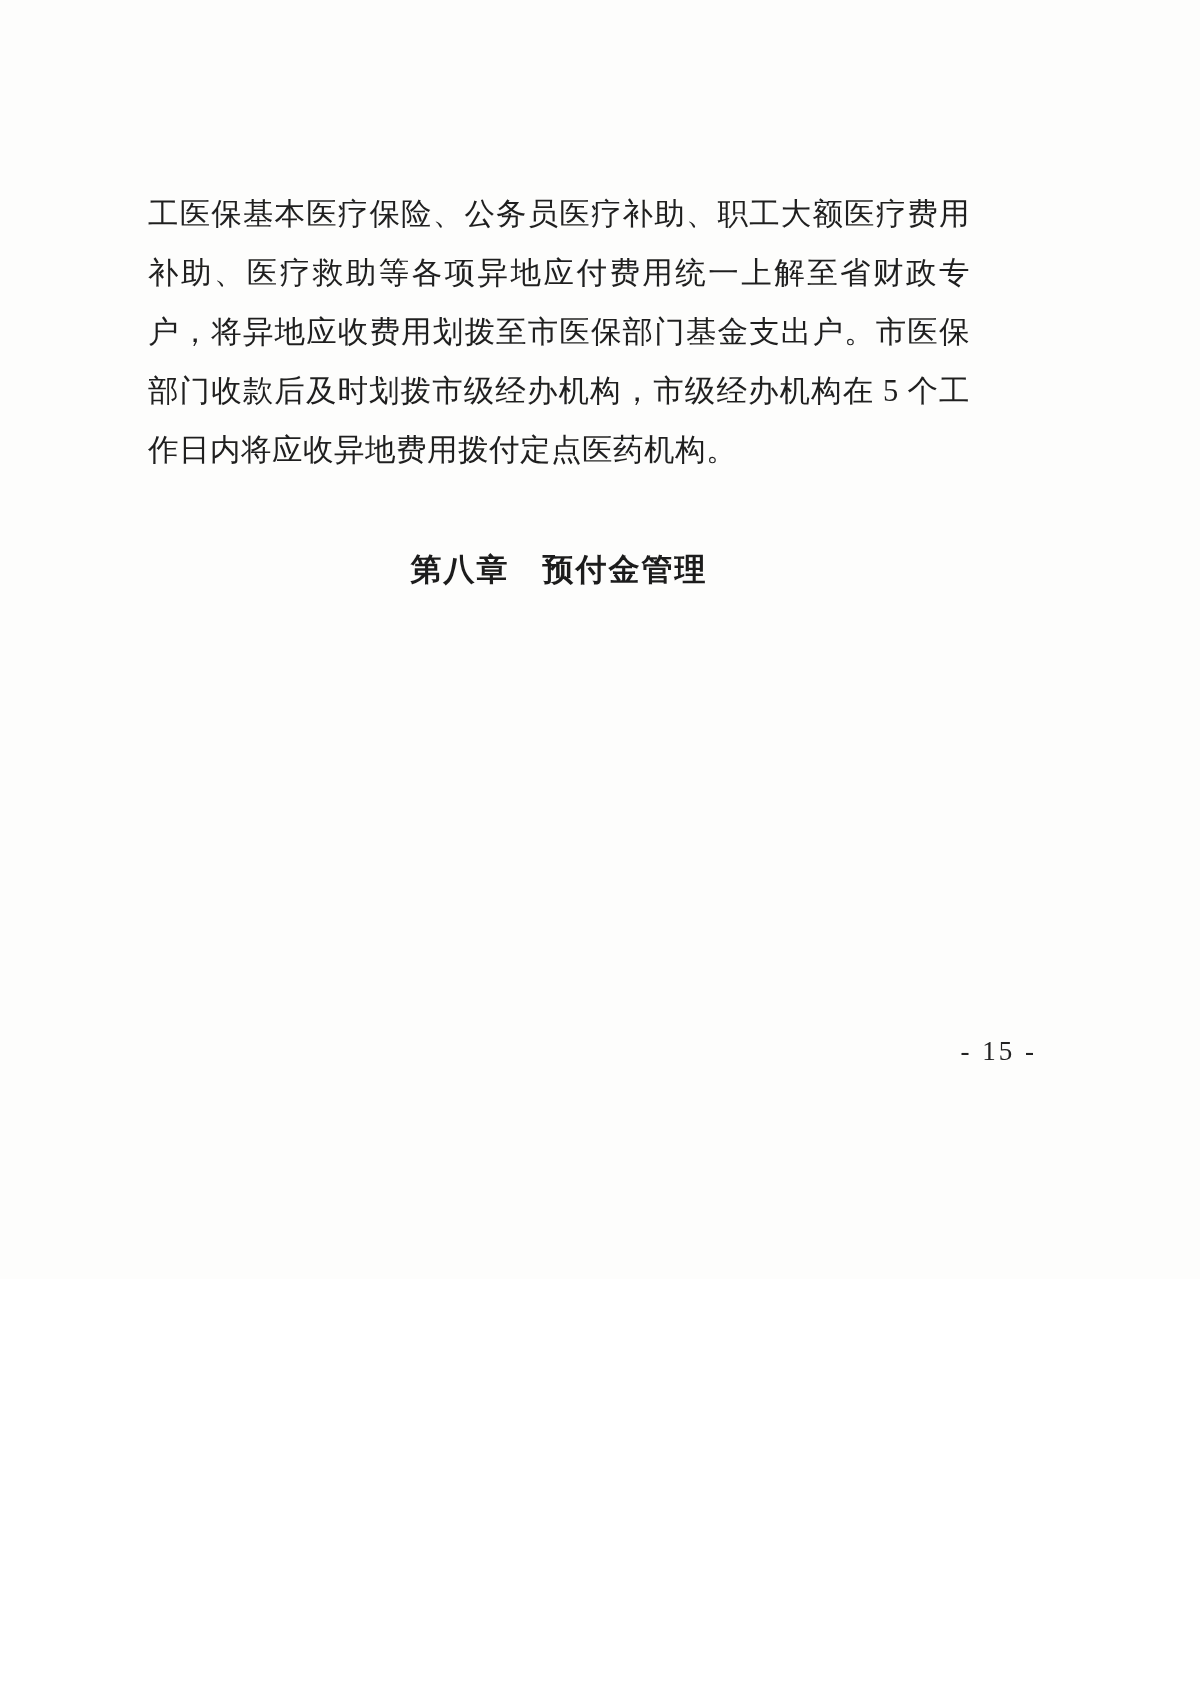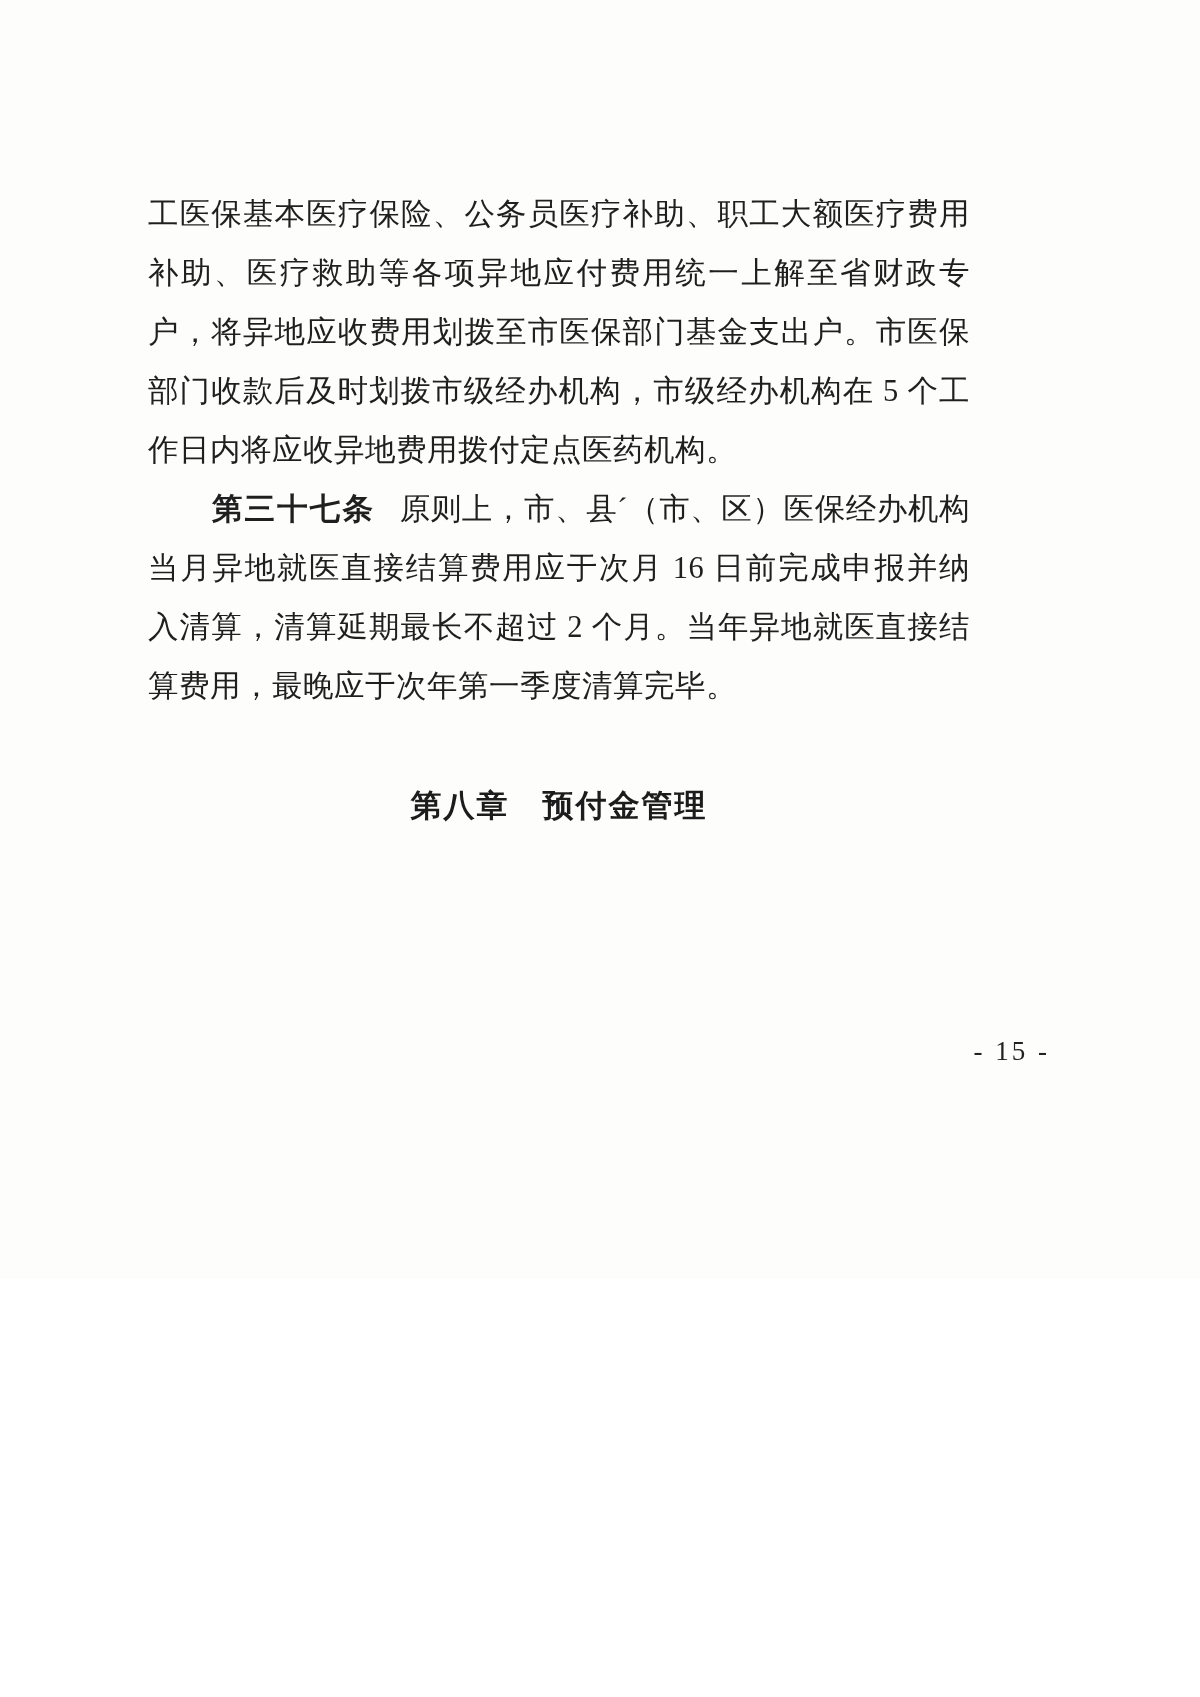--- a/index.html
+++ b/index.html
@@ -49,39 +49,36 @@
     line-height: 59px;
     font-family: "DejaVu Sans", "Liberation Sans", sans-serif;
     font-weight: 700;
     letter-spacing: 2px;
     color: #1c1c1c;
   }
   .spacer-lg { height: 60px; }
   .spacer-md { height: 56px; }
   .page-number {
     position: absolute;
-    right: 150px;
+    right: 163px;
     bottom: 212px;
     font-size: 27px;
     letter-spacing: 3px;
     color: #222;
     font-family: "Liberation Serif", "DejaVu Serif", serif;
   }
 </style>
 </head>
 <body>
 
 <div class="page">
   <div class="content">
 
     <p class="para">工医保基本医疗保险、公务员医疗补助、职工大额医疗费用补助、医疗救助等各项异地应付费用统一上解至省财政专户，将异地应收费用划拨至市医保部门基金支出户。市医保部门收款后及时划拨市级经办机构，市级经办机构在 5 个工作日内将应收异地费用拨付定点医药机构。</p>
 
-    <p class="para indent">
-      <span class="art-label">第三十七条</span>&nbsp;&nbsp;&nbsp;<span>原则上，市、县ˊ（市、区）医保经办机构当月异地就医直接结算费用应于次月 16 日前完成申报并纳入清算，清算延期最长不超过 2 个月。当年异地就医直接结算费用，最晚应于次年第一季度清算完毕。</span>
-    </p>
 
 
     <div class="spacer-lg"></div>
 
     <h2 class="chapter-title">第八章　预付金管理</h2>
 
     <div class="spacer-md"></div>
 
 
   </div>

